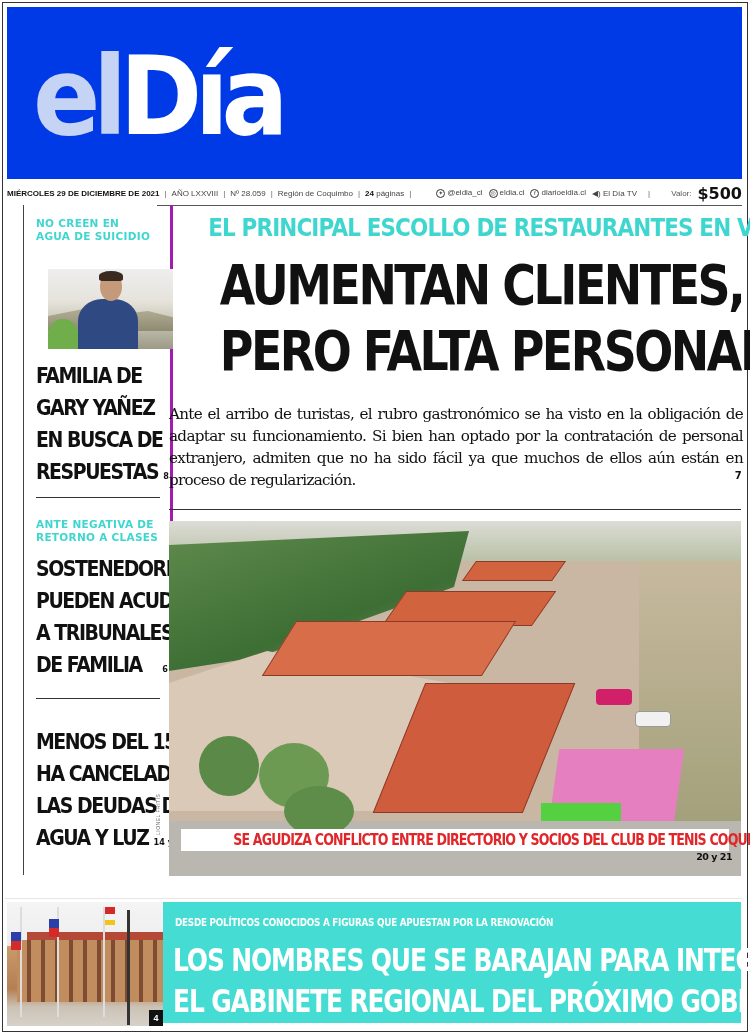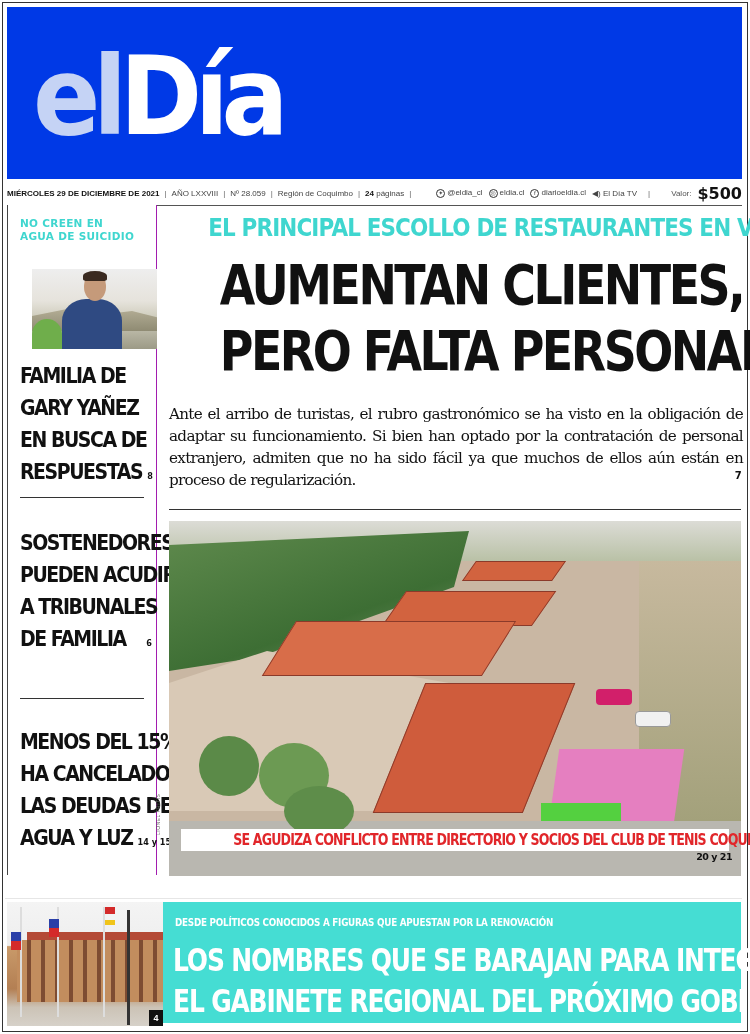--- a/index.html
+++ b/index.html
@@ -18,21 +18,21 @@
   .infobar .date { font-weight: bold; color: #111; font-size: 8px; text-align: right; }
   .infobar .sep { margin: 0 5px; color: #666; }
   .infobar b { color: #111; }
   .infobar .right { margin-left: auto; display: flex; align-items: center; gap: 6px; }
   .infobar .ico { display: inline-block; width: 9px; height: 9px; border-radius: 50%; border: 1px solid #333; font-size: 6px; line-height: 7px; text-align: center; margin-right: 2px; }
   .infobar .price-label { margin-left: 10px; color: #555; }
   .infobar .price { font-weight: bold; font-size: 16px; color: #111; font-family: "DejaVu Sans", sans-serif; }
   .rule-top { position: absolute; left: 157px; top: 205px; width: 585px; height: 1px; background: #555; }
 
   
-  .leftcol { position: absolute; left: 7px; top: 205px; width: 150px; height: 670px; border-left: 1px solid #444; border-right: 1px solid #a21caf; }
+  .leftcol { position: absolute; left: 23px; top: 205px; width: 150px; height: 670px; border-left: 1px solid #444; border-right: 3px solid #a21caf; }
   .kicker { font-family: "DejaVu Sans", sans-serif; font-weight: bold; color: #3fd6cf; font-size: 10.5px; line-height: 13px; letter-spacing: 0.3px; }
   .side-hl { font-family: "DejaVu Sans", sans-serif; font-weight: bold; font-size: 21px; line-height: 32px; letter-spacing: -1.6px; transform: scaleX(0.9); transform-origin: left; color: #111; white-space: nowrap; }
   .pg { font-size: 9px; font-weight: bold; letter-spacing: 0; }
   .block1 { position: absolute; left: 12px; top: 12px; width: 130px; }
   .photo-man { position: absolute; left: 12px; top: 52px; width: 125px; height: 80px; background: linear-gradient(180deg, #eeeeee 0%, #e6e3dc 40%, #cfcdbd 60%, #9c9a86 100%); overflow: hidden; }
   .photo-man .hill { position: absolute; left: 0; bottom: 18px; width: 125px; height: 25px; background: linear-gradient(180deg,#b8b29a,#8f8b73); clip-path: polygon(0 40%, 30% 10%, 55% 35%, 80% 20%, 100% 45%, 100% 100%, 0 100%); }
   .photo-man .bush { position: absolute; left: 0; bottom: 0; width: 30px; height: 30px; background: #6fae4b; border-radius: 50% 50% 0 0; }
   .photo-man .head { position: absolute; left: 52px; top: 4px; width: 22px; height: 28px; background: #c59a7a; border-radius: 45% 45% 50% 50%; }
   .photo-man .hair { position: absolute; left: 51px; top: 2px; width: 24px; height: 10px; background: #3a2a20; border-radius: 50% 50% 20% 20%; }
   .photo-man .body { position: absolute; left: 30px; top: 30px; width: 60px; height: 55px; background: #2f4a82; border-radius: 40% 40% 0 0; }
@@ -140,20 +140,24 @@
     <div class="hl">
       <div class="side-hl">FAMILIA DE</div>
       <div class="side-hl">GARY YAÑEZ</div>
       <div class="side-hl">EN BUSCA DE</div>
       <div class="side-hl"><span>RESPUESTAS</span> <span class="pg">8</span></div>
     </div>
   </div>
   <div class="divider" style="top:292px"></div>
 
   <div class="block2">
+    <div class="kicker">
+      <div>ANTE NEGATIVA DE</div>
+      <div>RETORNO A CLASES</div>
+    </div>
     <div class="hl">
       <div class="side-hl">SOSTENEDORES</div>
       <div class="side-hl">PUEDEN ACUDIR</div>
       <div class="side-hl">A TRIBUNALES</div>
       <div class="side-hl"><span>DE FAMILIA</span> &nbsp;&nbsp;&nbsp;<span class="pg">6</span></div>
     </div>
   </div>
   <div class="divider" style="top:493px"></div>
 
   <div class="block3">

